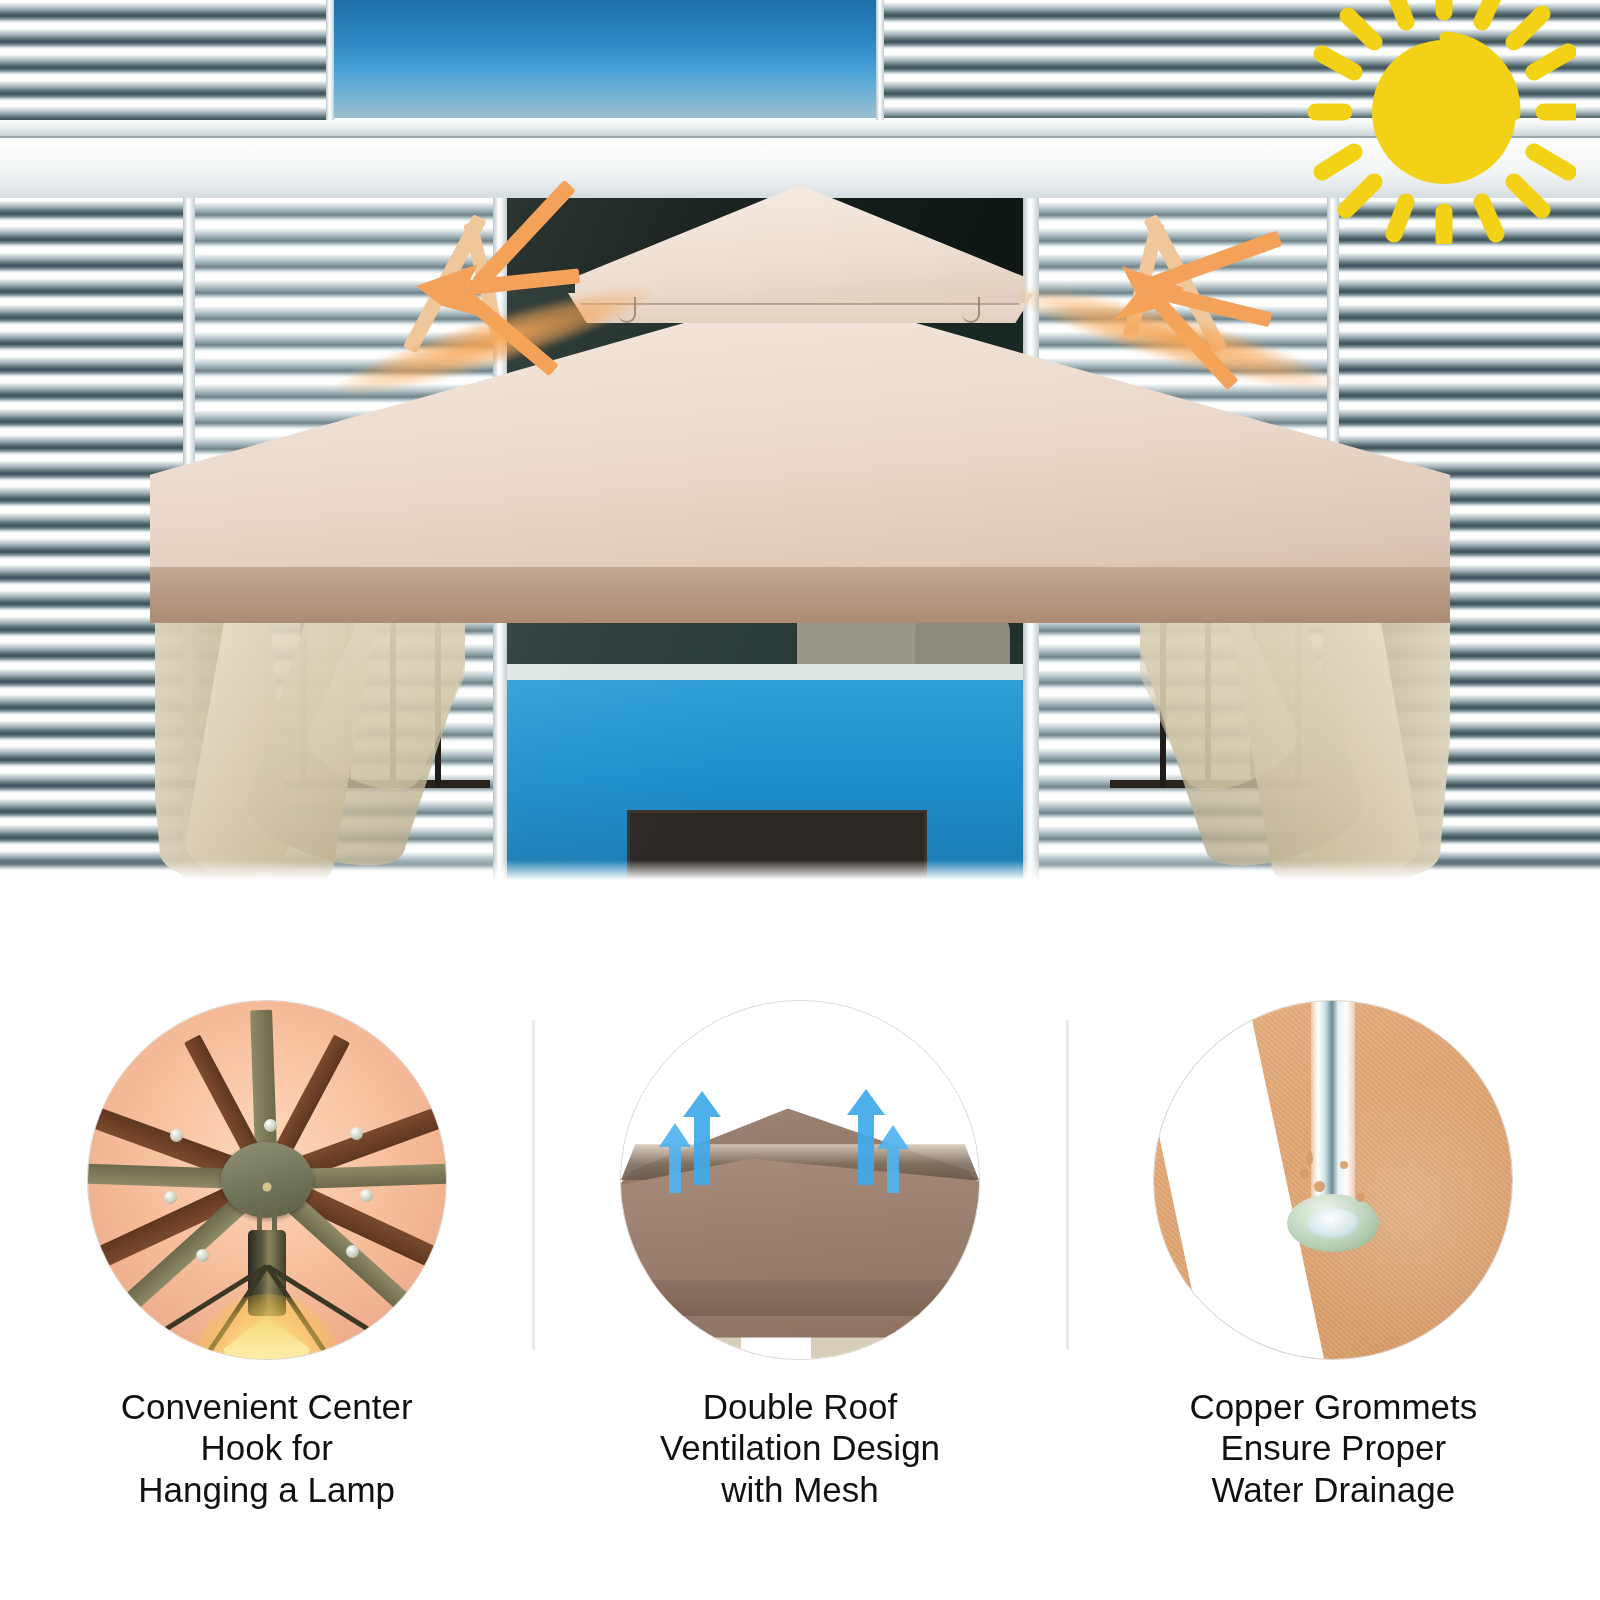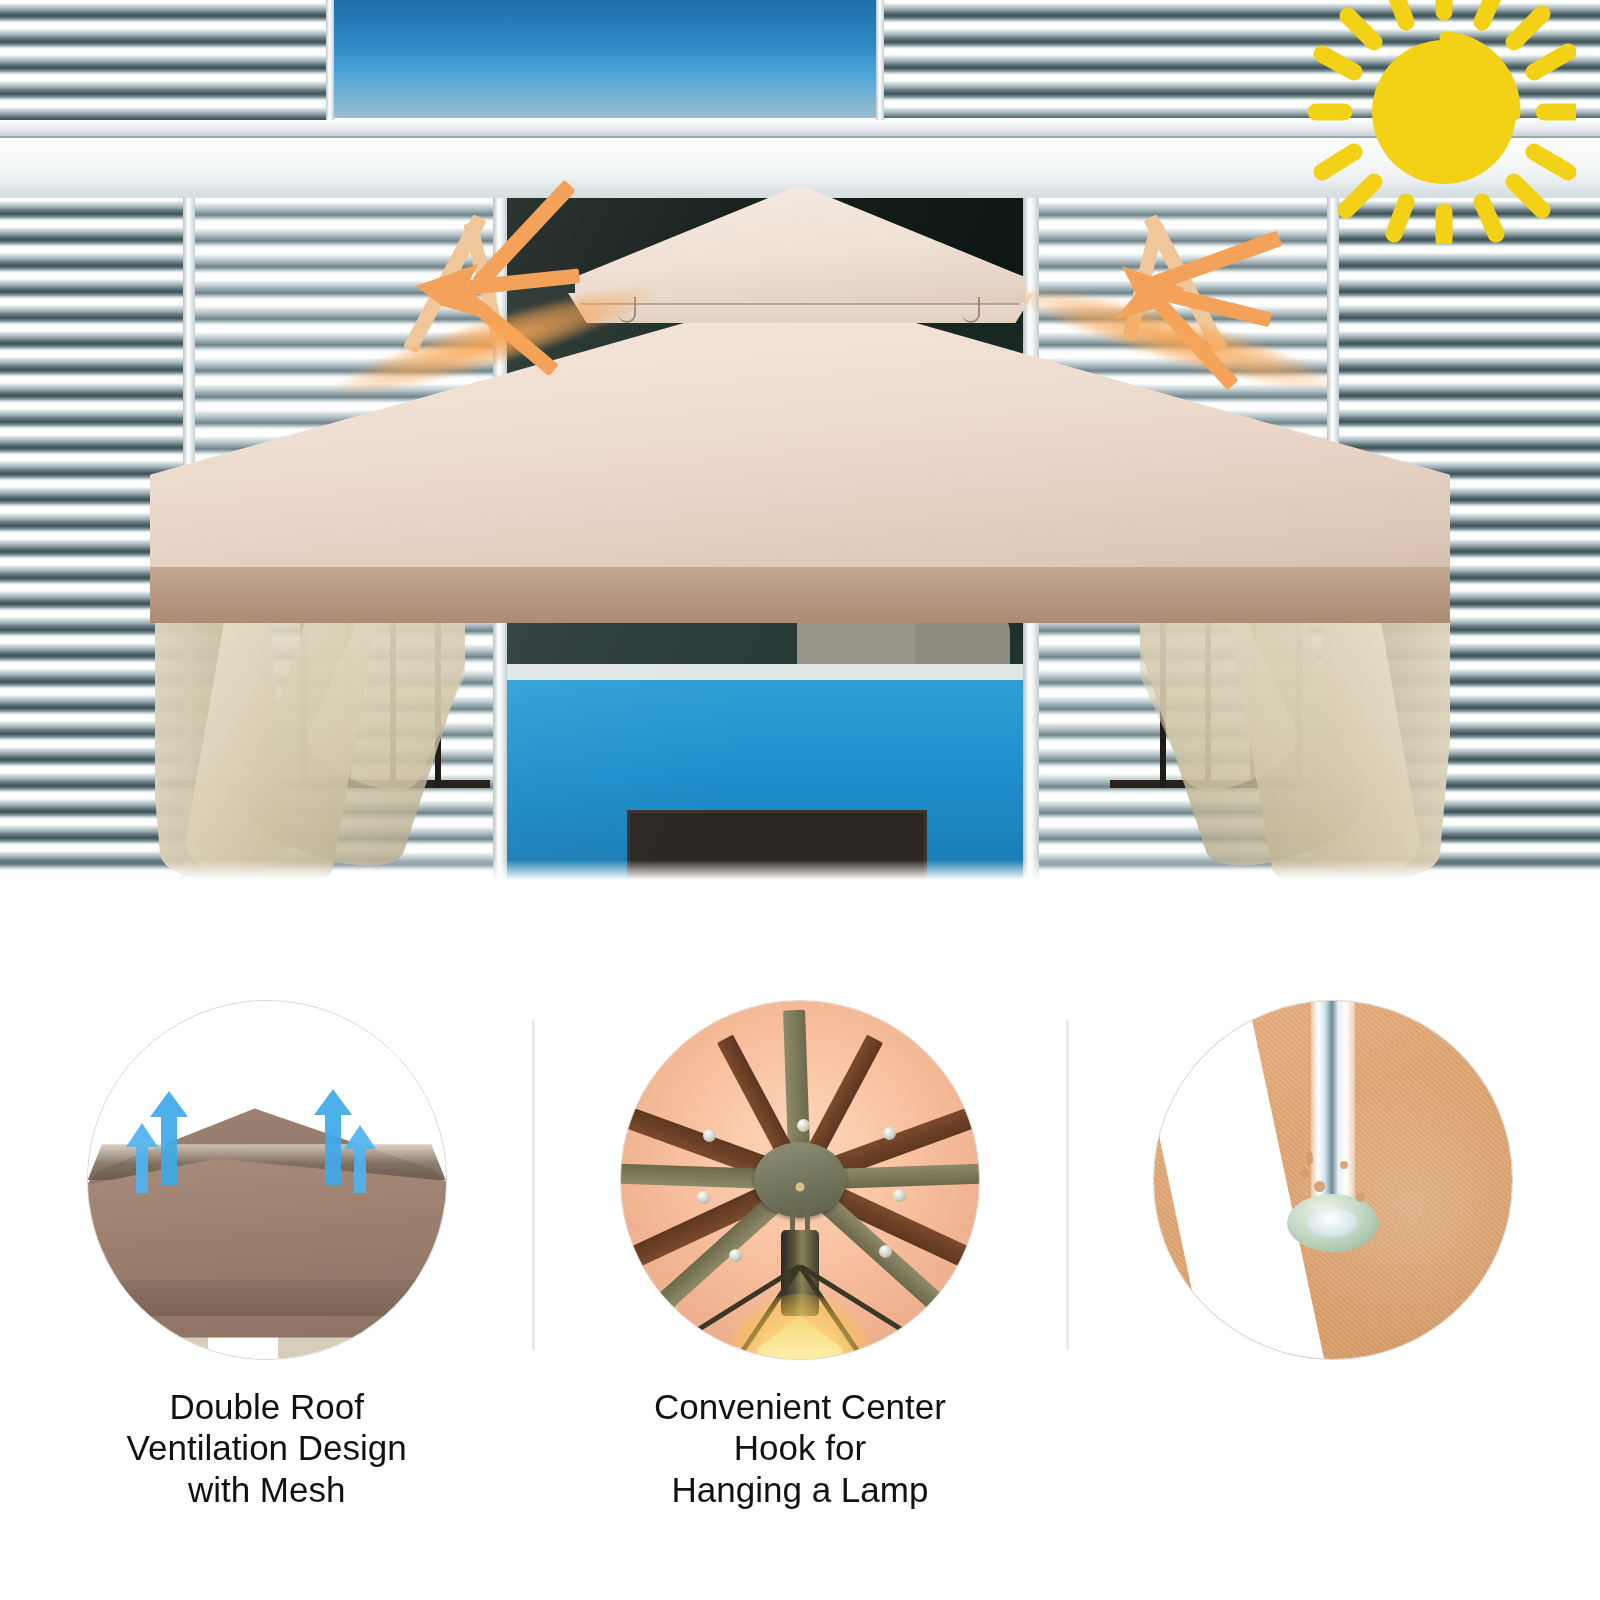--- a/index.html
+++ b/index.html
@@ -373,20 +373,66 @@
           </g>
         </g>
       </svg>
     </div>
 
     <div style="position:absolute;left:0;top:860px;width:1600px;height:20px;background:linear-gradient(180deg,rgba(255,255,255,0),#ffffff);"></div>
   </div>
 
 
   <div id="features">
+
+    <div class="feature">
+      <div class="circle">
+        <div class="c2-bg"></div>
+
+        <div class="rib brown" style="width:230px;height:22px;transform:translate(0,-50%) rotate(200deg);"></div>
+        <div class="rib olive" style="width:230px;height:20px;transform:translate(0,-50%) rotate(182deg);"></div>
+        <div class="rib brown" style="width:230px;height:22px;transform:translate(0,-50%) rotate(155deg);"></div>
+        <div class="rib olive" style="width:210px;height:20px;transform:translate(0,-50%) rotate(138deg);"></div>
+        <div class="rib brown" style="width:230px;height:22px;transform:translate(0,-50%) rotate(-20deg);"></div>
+        <div class="rib olive" style="width:230px;height:20px;transform:translate(0,-50%) rotate(-2deg);"></div>
+        <div class="rib brown" style="width:230px;height:22px;transform:translate(0,-50%) rotate(25deg);"></div>
+        <div class="rib olive" style="width:210px;height:20px;transform:translate(0,-50%) rotate(42deg);"></div>
+        <div class="rib olive" style="width:170px;height:22px;transform:translate(0,-50%) rotate(-92deg);"></div>
+        <div class="rib brown" style="width:160px;height:18px;transform:translate(0,-50%) rotate(-118deg);"></div>
+        <div class="rib brown" style="width:160px;height:18px;transform:translate(0,-50%) rotate(-62deg);"></div>
+
+        <div class="screw" style="left:82px;top:128px;"></div>
+        <div class="screw" style="left:262px;top:126px;"></div>
+        <div class="screw" style="left:76px;top:190px;"></div>
+        <div class="screw" style="left:272px;top:188px;"></div>
+        <div class="screw" style="left:108px;top:248px;"></div>
+        <div class="screw" style="left:258px;top:244px;"></div>
+        <div class="screw" style="left:176px;top:118px;"></div>
+
+        <div class="hub"></div>
+        <div class="hub-dot"></div>
+        <div class="hook"></div>
+        <div class="socket"></div>
+
+        <div class="cage">
+          <div class="cage-wire" style="left:50%;top:0;width:5px;height:120px;transform:translateX(-50%) rotate(34deg);"></div>
+          <div class="cage-wire" style="left:50%;top:0;width:5px;height:120px;transform:translateX(-50%) rotate(-34deg);"></div>
+          <div class="cage-wire" style="left:50%;top:0;width:5px;height:130px;transform:translateX(-50%) rotate(58deg);"></div>
+          <div class="cage-wire" style="left:50%;top:0;width:5px;height:130px;transform:translateX(-50%) rotate(-58deg);"></div>
+
+        </div>
+
+        <div class="bulb-glow"></div>
+        <div class="bulb-body"></div>
+      </div>
+      <div class="caption">Convenient Center
+Hook for
+Hanging a Lamp</div>
+      <div class="divider" style="right:-2px;"></div>
+    </div>
 
     <div class="feature">
       <div class="circle">
         <div class="c1-sky"></div>
         <div class="c1-curtain" style="left:30px;width:90px;height:70px;"></div>
         <div class="c1-curtain" style="left:190px;width:80px;height:60px;"></div>
         <div class="c1-rail" style="left:272px;height:72px;"></div>
         <div class="c1-rail" style="left:296px;height:72px;"></div>
         <div class="c1-roof-top"></div>
         <div class="c1-vent"></div>
@@ -415,73 +461,30 @@
         </div>
       </div>
       <div class="caption">Double Roof
 Ventilation Design
 with Mesh</div>
       <div class="divider" style="right:-2px;"></div>
     </div>
 
     <div class="feature">
       <div class="circle">
-        <div class="c2-bg"></div>
-
-        <div class="rib brown" style="width:230px;height:22px;transform:translate(0,-50%) rotate(200deg);"></div>
-        <div class="rib olive" style="width:230px;height:20px;transform:translate(0,-50%) rotate(182deg);"></div>
-        <div class="rib brown" style="width:230px;height:22px;transform:translate(0,-50%) rotate(155deg);"></div>
-        <div class="rib olive" style="width:210px;height:20px;transform:translate(0,-50%) rotate(138deg);"></div>
-        <div class="rib brown" style="width:230px;height:22px;transform:translate(0,-50%) rotate(-20deg);"></div>
-        <div class="rib olive" style="width:230px;height:20px;transform:translate(0,-50%) rotate(-2deg);"></div>
-        <div class="rib brown" style="width:230px;height:22px;transform:translate(0,-50%) rotate(25deg);"></div>
-        <div class="rib olive" style="width:210px;height:20px;transform:translate(0,-50%) rotate(42deg);"></div>
-        <div class="rib olive" style="width:170px;height:22px;transform:translate(0,-50%) rotate(-92deg);"></div>
-        <div class="rib brown" style="width:160px;height:18px;transform:translate(0,-50%) rotate(-118deg);"></div>
-        <div class="rib brown" style="width:160px;height:18px;transform:translate(0,-50%) rotate(-62deg);"></div>
-
-        <div class="screw" style="left:82px;top:128px;"></div>
-        <div class="screw" style="left:262px;top:126px;"></div>
-        <div class="screw" style="left:76px;top:190px;"></div>
-        <div class="screw" style="left:272px;top:188px;"></div>
-        <div class="screw" style="left:108px;top:248px;"></div>
-        <div class="screw" style="left:258px;top:244px;"></div>
-        <div class="screw" style="left:176px;top:118px;"></div>
-
-        <div class="hub"></div>
-        <div class="hub-dot"></div>
-        <div class="hook"></div>
-        <div class="socket"></div>
-
-        <div class="cage">
-          <div class="cage-wire" style="left:50%;top:0;width:5px;height:120px;transform:translateX(-50%) rotate(34deg);"></div>
-          <div class="cage-wire" style="left:50%;top:0;width:5px;height:120px;transform:translateX(-50%) rotate(-34deg);"></div>
-          <div class="cage-wire" style="left:50%;top:0;width:5px;height:130px;transform:translateX(-50%) rotate(58deg);"></div>
-          <div class="cage-wire" style="left:50%;top:0;width:5px;height:130px;transform:translateX(-50%) rotate(-58deg);"></div>
-
-        </div>
-
-        <div class="bulb-glow"></div>
-        <div class="bulb-body"></div>
-      </div>
-      <div class="caption">Convenient Center
-Hook for
-Hanging a Lamp</div>
-      <div class="divider" style="right:-2px;"></div>
-    </div>
-
-    <div class="feature">
-      <div class="circle">
         <div class="c3-fab"></div>
         <div class="c3-white-wedge"></div>
         <div class="water"></div>
         <div class="grommet-outer"></div>
         <div class="grommet-inner"></div>
         <div class="splash" style="left:146px;top:168px;width:9px;height:9px;"></div>
         <div class="splash" style="left:152px;top:150px;width:7px;height:14px;border-radius:50% 50% 50% 50%/60% 60% 40% 40%;"></div>
         <div class="splash" style="left:160px;top:180px;width:11px;height:11px;"></div>
         <div class="splash" style="left:186px;top:160px;width:8px;height:8px;"></div>
         <div class="splash" style="left:202px;top:192px;width:9px;height:9px;"></div>
       </div>
+      <div class="caption">Copper Grommets
+Ensure Proper
+Water Drainage</div>
     </div>
 
   </div>
 </div>
 
 </body></html>

